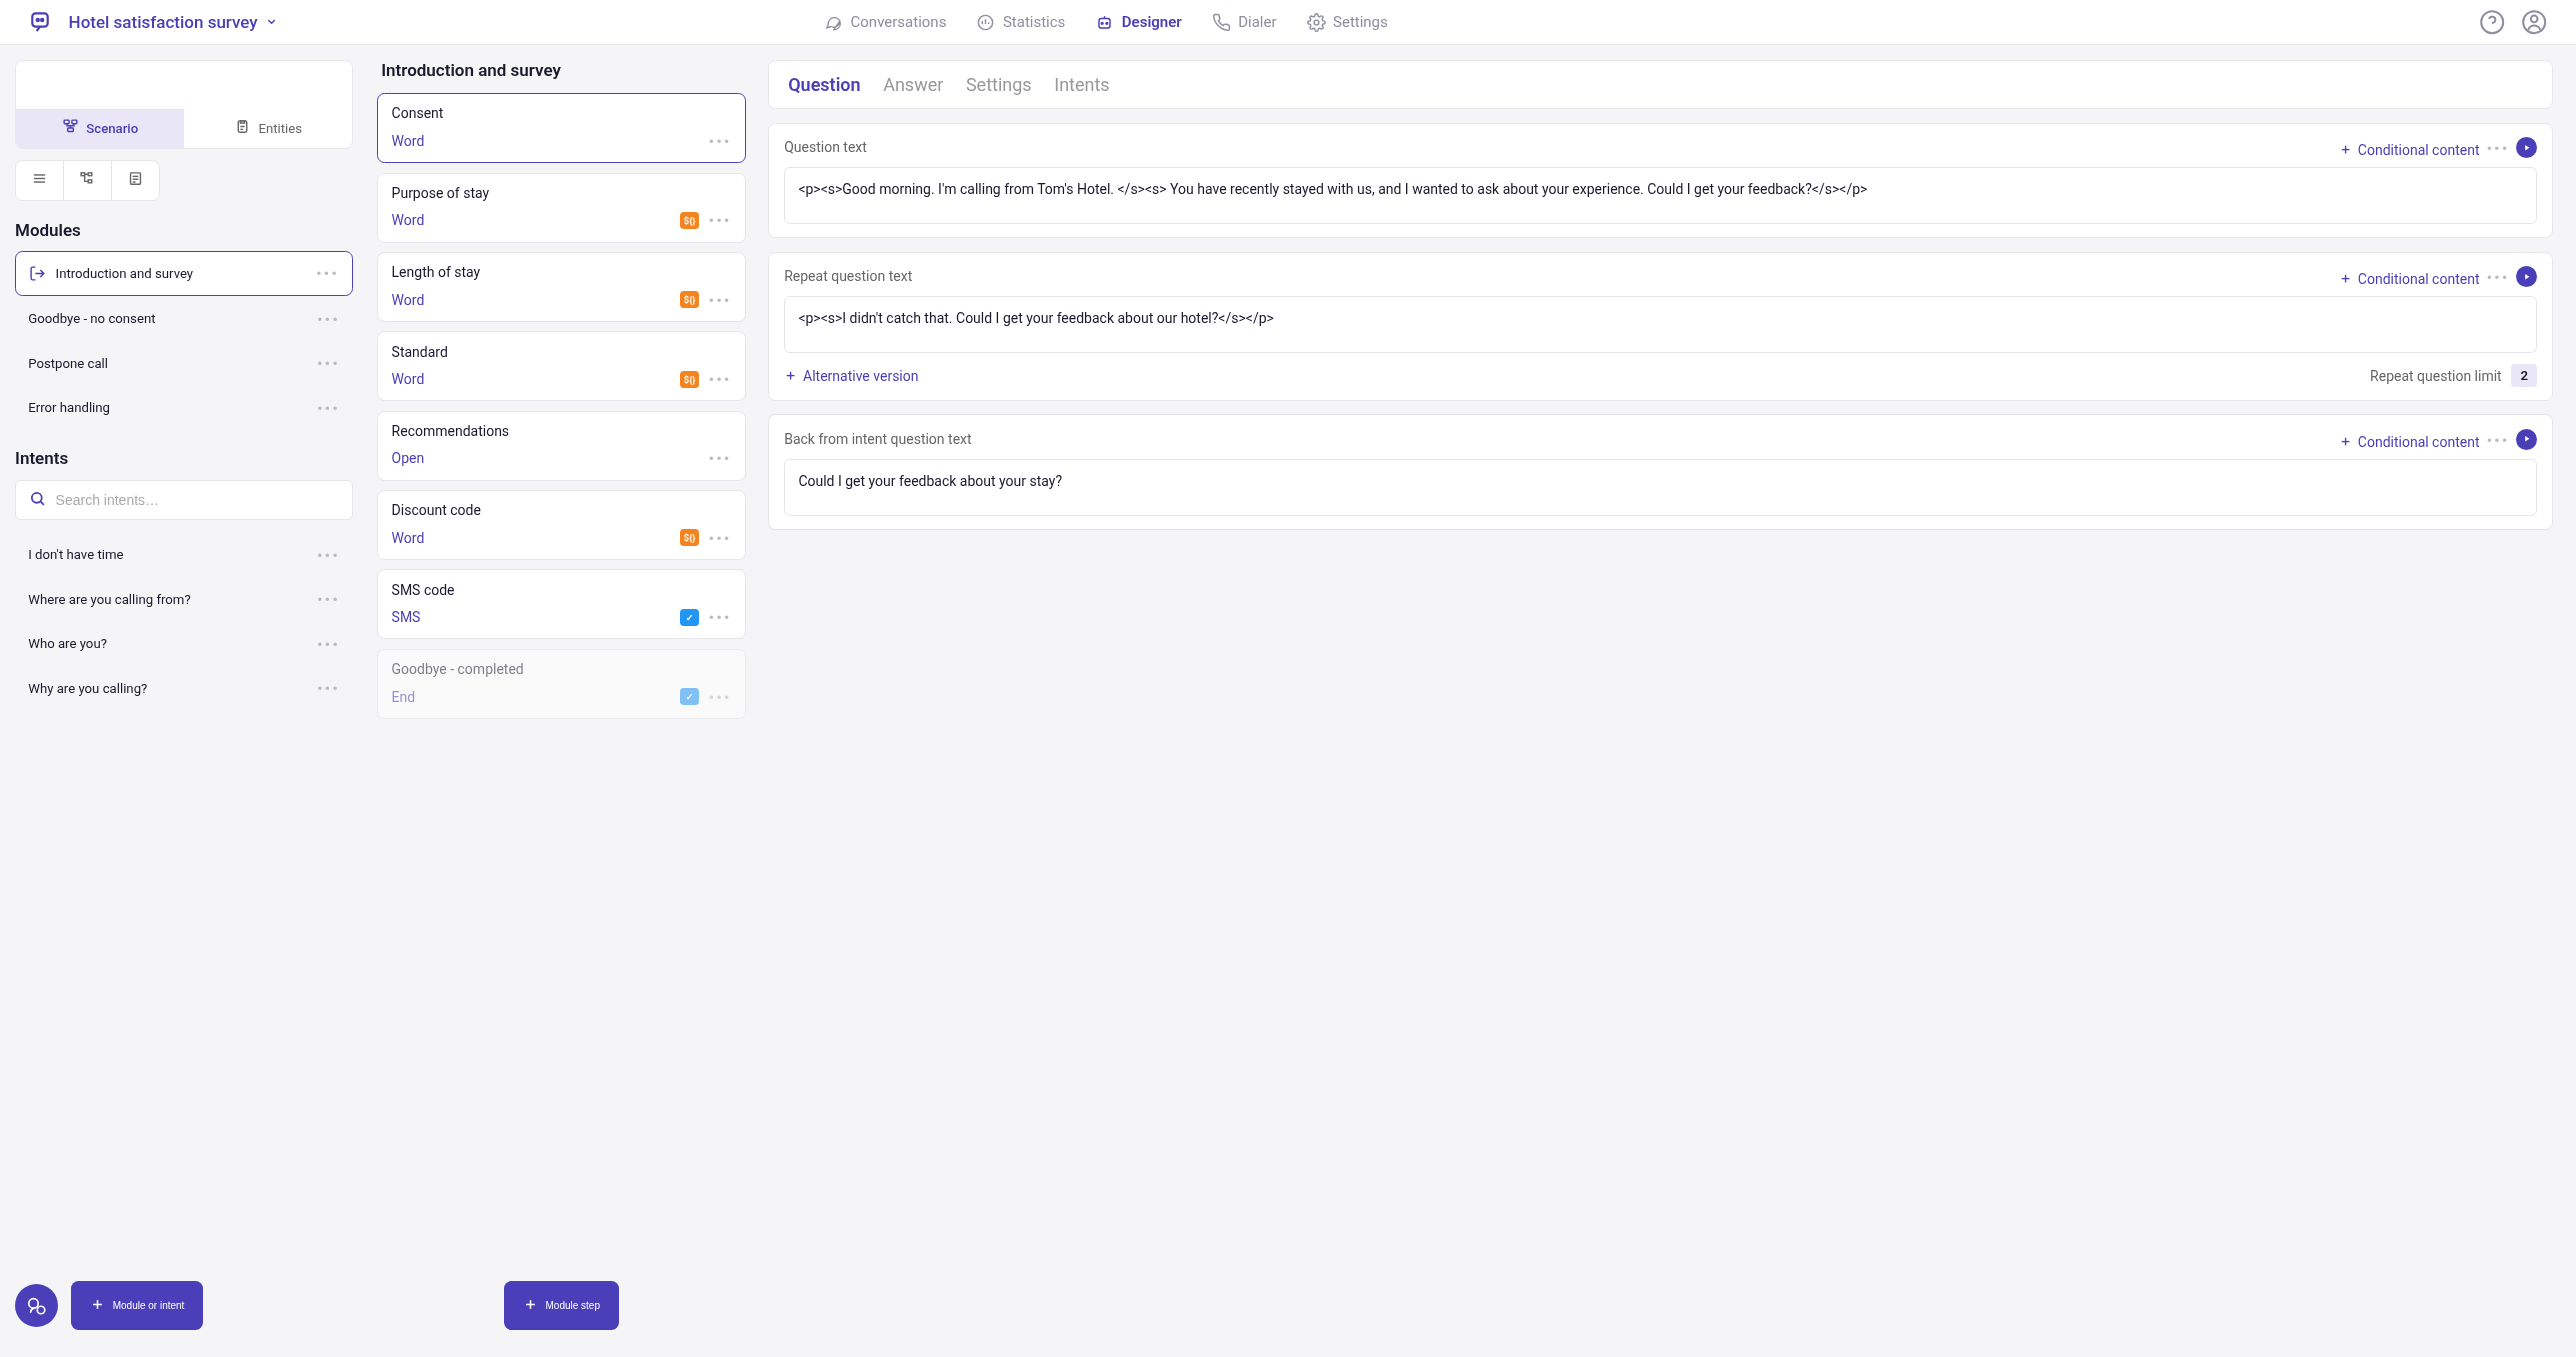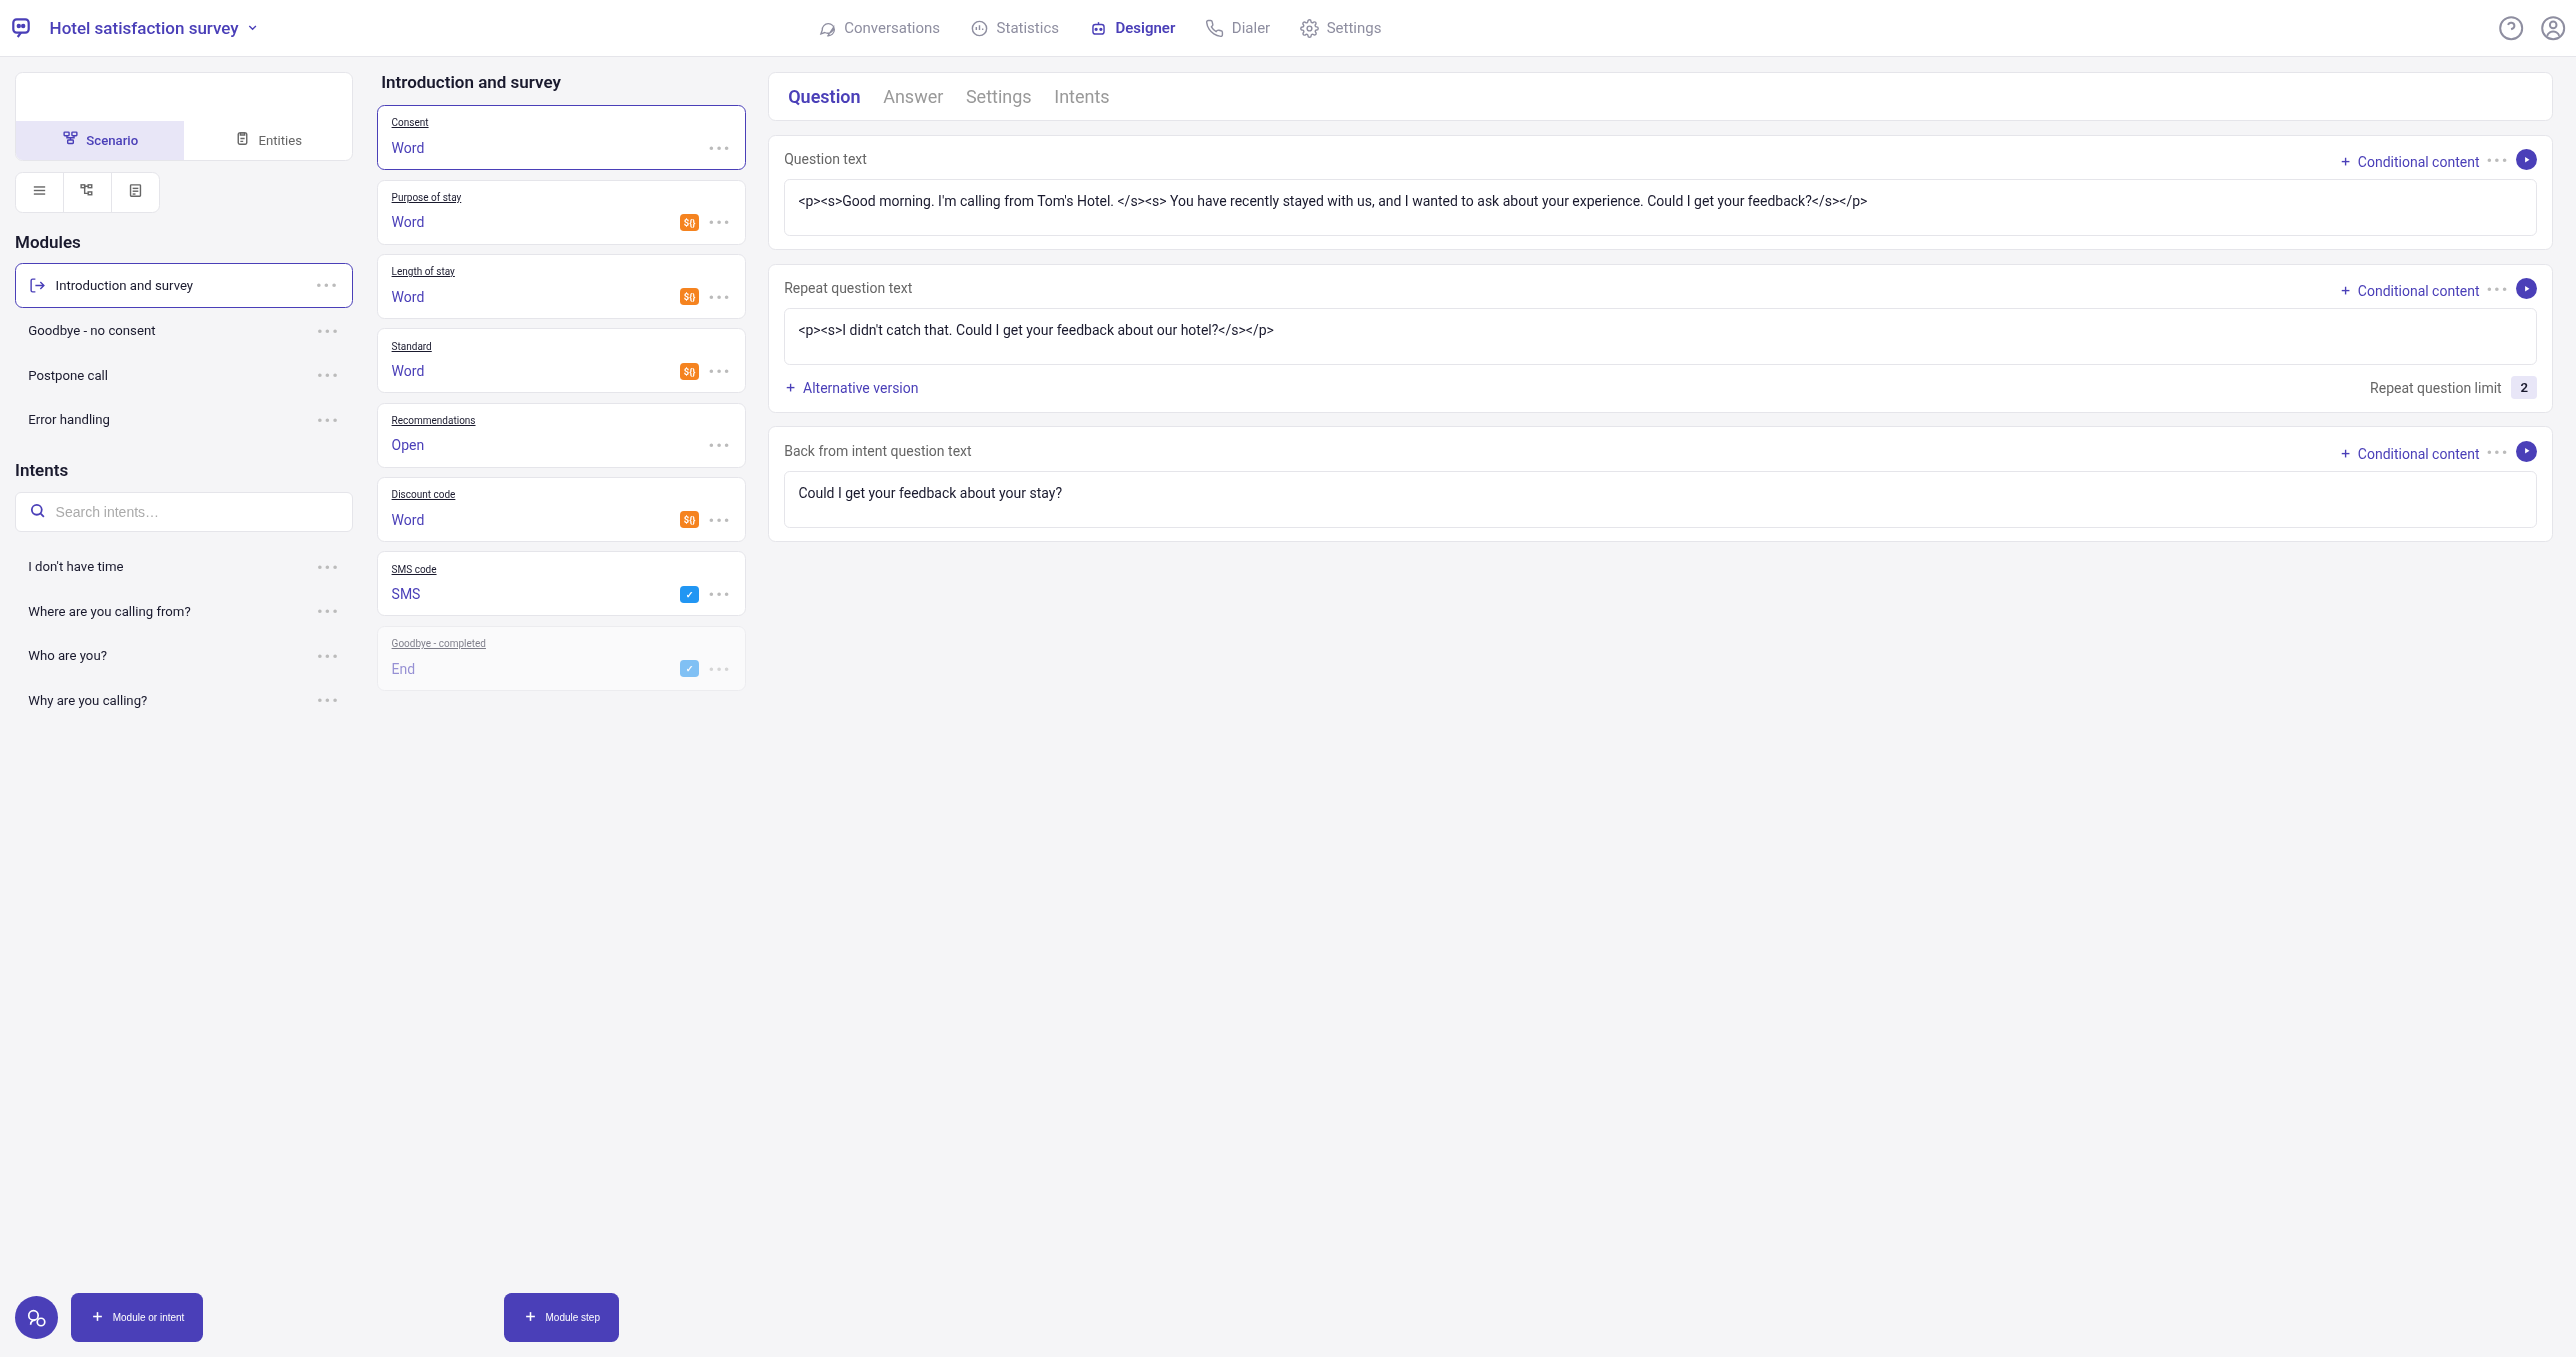--- a/index.html
+++ b/index.html
@@ -1,18 +1,18 @@
 <!DOCTYPE html>
 <html style="font-size:15px"><head>
 <meta charset="utf-8">
 <style>
 * { box-sizing: border-box; margin: 0; padding: 0; }
 body { font-family: -apple-system, BlinkMacSystemFont, "Segoe UI", Roboto, sans-serif; background: #f5f5f7; color: #1a1a2e; font-size: 13.2px; }
 
-.topbar { display: flex; align-items: center; height: 57px; background: #fff; border-bottom: 0.9px solid #e5e5ea; padding: 0 10px; }
+.topbar { display: flex; align-items: center; height: 45px; background: #fff; border-bottom: 0.9px solid #e5e5ea; padding: 0 29px; }
 .topbar-left { display: flex; align-items: center; gap: 13.2px; }
 .topbar-logo { width: 26.4px; height: 26.4px; color: #4a3fb8; }
 .project-name { display: flex; align-items: center; gap: 7.5px; color: #4a3fb8; font-size: 17px; font-weight: 500; cursor: pointer; }
 .topbar-nav { display: flex; gap: 30px; margin-left: auto; margin-right: auto; }
 .nav-item { display: flex; align-items: center; gap: 7.5px; color: #8e8ea0; font-size: 15px; cursor: pointer; }
 .nav-item.active { color: #4a3fb8; font-weight: 600; }
 .nav-icon { width: 19px; height: 19px; }
 .topbar-right { display: flex; align-items: center; gap: 15px; margin-left: auto; }
 .circle-icon { width: 26.4px; height: 26.4px; color: #8e8ea0; cursor: pointer; }
 
@@ -43,21 +43,21 @@
 
 .sidebar-footer { display: flex; align-items: center; gap: 13.2px; margin-top: 11.3px; }
 .fab { width: 43px; height: 43px; border-radius: 50%; background: #4a3fb8; display: flex; align-items: center; justify-content: center; color: #fff; cursor: pointer; }
 .btn-primary { display: flex; align-items: center; gap: 7.5px; background: #4a3fb8; color: #fff; border: none; padding: 16px 19px; border-radius: 7.5px; font-size: 10px; font-weight: 500; cursor: pointer; }
 
 .center { width: 387px; padding: 15px 9.4px; display: flex; flex-direction: column; overflow: hidden; }
 .center-title { font-size: 17px; font-weight: 600; margin-bottom: 13.2px; padding-left: 3.8px; }
 .step-list { display: flex; flex-direction: column; gap: 9.4px; flex: 1; overflow: auto; }
 .step-card { background: #fff; border: 0.9px solid #e5e5ea; border-radius: 7.5px; padding: 11.3px 13.2px; cursor: pointer; }
 .step-card.selected { border: 1.9px solid #4a3fb8; }
-.step-name { font-size: 10px; margin-bottom: 9.4px; text-decoration: underline; }
+.step-name { font-size: 14px; margin-bottom: 9.4px; }
 .step-row { display: flex; align-items: center; }
 .step-type { color: #4a3fb8; font-size: 14px; }
 .step-row .right { margin-left: auto; display: flex; align-items: center; gap: 9.4px; }
 .badge { width: 19px; height: 17px; border-radius: 3.8px; display: inline-flex; align-items: center; justify-content: center; font-size: 9.4px; font-weight: 700; color: #fff; }
 .badge.orange { background: #f5831f; }
 .badge.blue { background: #2196f3; }
 .dots { color: #bbb; font-size: 17px; letter-spacing: 1.9px; cursor: pointer; }
 
 .center-footer { display: flex; justify-content: center; padding-top: 9.4px; }
 

